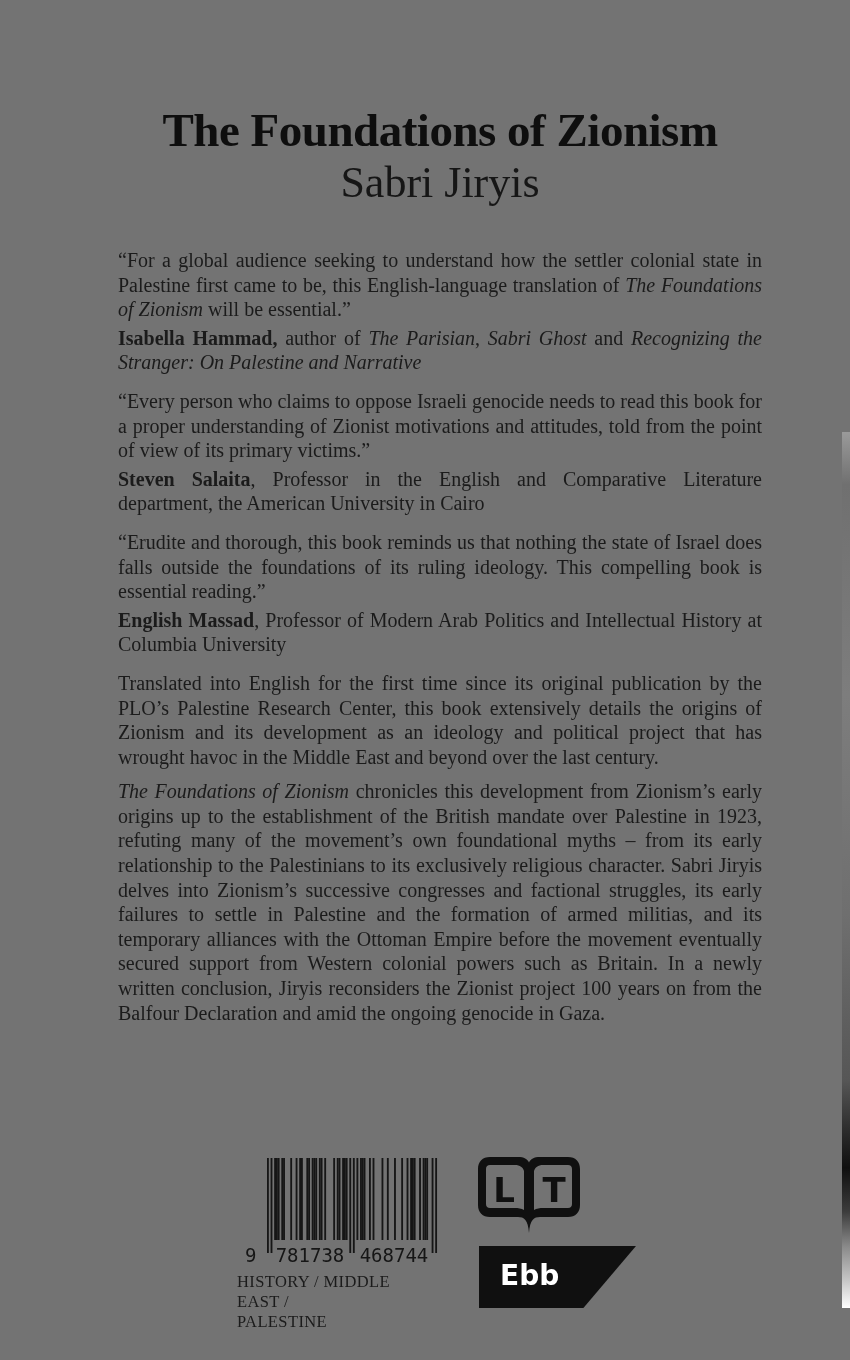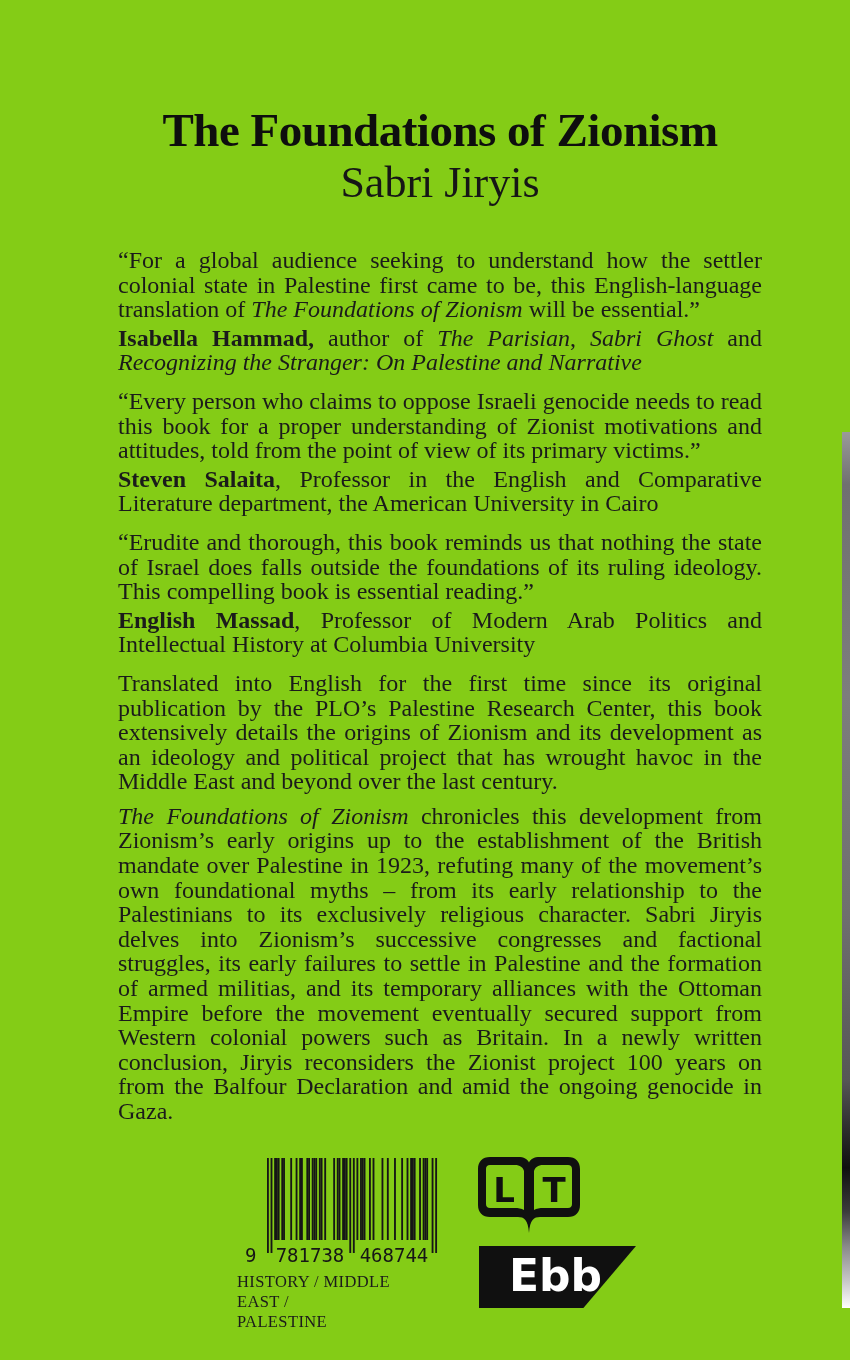--- a/index.html
+++ b/index.html
@@ -1,19 +1,19 @@
 <!DOCTYPE html>
 <html><head>
 <meta charset="utf-8">
 <style>
   html,body{margin:0;padding:0;background:#e8e8e8;}
   .page{
     position:relative;
     width:850px;height:1360px;
-    background:#84cc16;
+    background:#737373;
     font-family:"Liberation Serif", serif;
     color:#1b1b1b;
     overflow:hidden;
     margin:0 auto;
   }
   .it{font-style:italic;}
   .bd{font-weight:bold;}
 
   .title{
     margin:103px 0 0 0;
@@ -36,21 +36,21 @@
     position:relative;left:118px;
     margin-top:2px;
   }
   .text-block{
     position:absolute;
     left:118px;top:248px;
     width:644px;
   }
   .text-block p{
     margin:0;
-    font-size:24px;
+    font-size:20px;
     line-height:24.6px;
     text-align:justify;
     text-justify:inter-word;
   }
   p.quote{margin-bottom:4px;}
   p.attribution{margin-bottom:14px;}
   p.desc{margin-bottom:10px;}
   p.desc-first{margin-top:10px;}
 
   .barcode-svg{
@@ -88,24 +88,23 @@
     width:157px;height:62px;
     background:#101010;
     -webkit-clip-path:polygon(0 0,100% 0,66.5% 100%,0 100%);
     clip-path:polygon(0 0,100% 0,66.5% 100%,0 100%);
   }
   .ebb-logo span{
     display:block;
     color:#ffffff;
     font-family:"DejaVu Sans", sans-serif;
     font-weight:bold;
-    font-size:44px;
+    font-size:28px;
     line-height:60px;
     padding-left:21px;
-    margin-left:9px;
   }
   .edge-strip{
     position:absolute;
     right:0;top:432px;
     width:8px;height:876px;
     background:linear-gradient(180deg,
       #9a9a9a 0%, #707070 6%, #7d7d7d 30%, #6f6f6f 55%,
       #565656 74%, #2a2a2a 80%, #0f0f0f 84%, #3c3c3c 89%,
       #8a8a8a 93%, #c9c9c9 97%, #ffffff 100%);
   }

